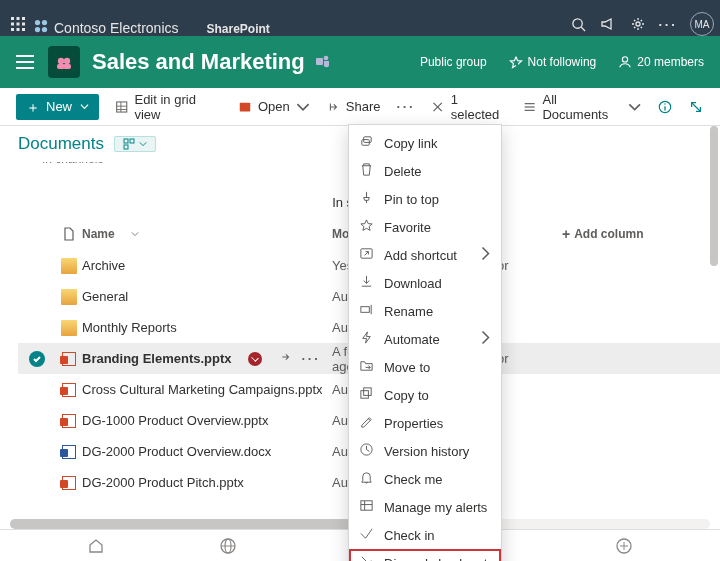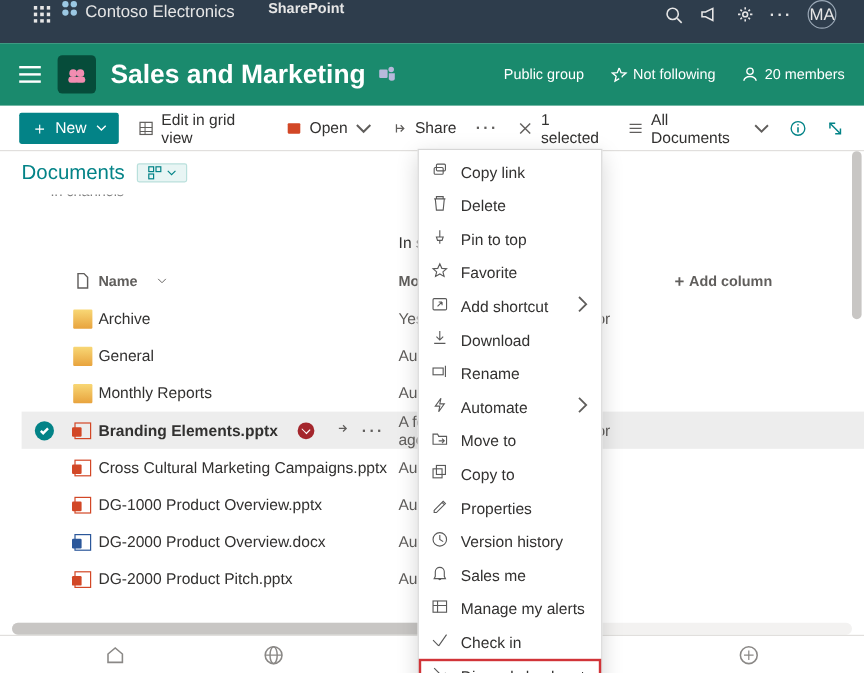--- a/index.html
+++ b/index.html
@@ -1,27 +1,27 @@
 <!DOCTYPE html>
 <html><head>
 <meta charset="utf-8">
 <style>
   * { box-sizing: border-box; margin: 0; padding: 0; font-family: "Segoe UI", Arial, sans-serif; }
   body { width: 720px; height: 561px; overflow: hidden; background: #fff; position: relative; font-size: 13px; color: #323130; }
   
-  .suitebar { height: 36px; background: #2e3d4c; display: flex; align-items: flex-start; padding: 0 23px; color: #e6e6e6; }
+  .suitebar { height: 36px; background: #2e3d4c; display: flex; align-items: flex-end; padding: 0 6px; color: #e6e6e6; }
   .waffle { width: 24px; height: 24px; display: flex; align-items: center; justify-content: center; cursor: pointer; }
   .waffle svg { fill: #e6e6e6; }
   .brand { display: flex; align-items: center; gap: 6px; margin-left: 4px; font-size: 14px; }
   .brand-icon svg { fill: #9bc8e3; }
   .suite-app { margin-left: 28px; font-size: 12px; font-weight: 600; }
   .suite-right { margin-left: auto; display: flex; align-items: center; gap: 14px; }
   .sicon { width: 16px; height: 16px; cursor: pointer; display:flex; align-items:center; justify-content:center; }
   .sicon svg { stroke: #e6e6e6; fill: none; }
-  .avatar { width: 24px; height: 24px; border: 1px solid #9aa8b6; border-radius: 50%; font-size: 14px; display: flex; align-items: center; justify-content: center; color: #e6e6e6; }
+  .avatar { width: 24px; height: 24px; border: 1px solid #9aa8b6; border-radius: 50%; font-size: 10px; display: flex; align-items: center; justify-content: center; color: #e6e6e6; }
   
   .sitehdr { height: 52px; background: #1a8a6d; display: flex; align-items: center; padding: 0 16px; color: #fff; }
   .hamburger { width: 18px; height: 14px; display:flex; flex-direction:column; justify-content:space-between; cursor:pointer; margin-right:14px;}
   .hamburger span{height:2px;background:#fff;}
   .sitelogo { width: 32px; height: 32px; border-radius: 4px; background: #064c3a; display:flex;align-items:center;justify-content:center; margin-right:12px;}
   .sitelogo svg{fill:#f28db1;}
   .sitename { font-size: 22px; font-weight: 600; }
   .teamsicon{margin-left:10px;opacity:.9;}
   .hdr-right{margin-left:auto;display:flex;align-items:center;gap:22px;font-size:12px;}
   .hdr-right .itm{display:flex;align-items:center;gap:5px;cursor:pointer;}
@@ -507,21 +507,21 @@
       <span><svg viewBox="0 0 16 16">
           <circle cx="8" cy="8" r="6"></circle>
           <path d="M8 4v4l3 2"></path>
         </svg></span>
       <span>Version history</span>
     </div>
     <div class="mi">
       <span><svg viewBox="0 0 16 16">
           <path d="M4 11V7a4 4 0 0 1 8 0v4l1 2H3zM7 13a1 1 0 0 0 2 0"></path>
         </svg></span>
-      <span>Sales me</span>
+      <span>Check me</span>
     </div>
     <div class="mi">
       <span><svg viewBox="0 0 16 16">
           <rect x="2" y="3" width="12" height="10"></rect>
           <line x1="2" y1="7" x2="14" y2="7"></line>
           <line x1="6" y1="3" x2="6" y2="13"></line>
         </svg></span>
       <span>Manage my alerts</span>
     </div>
     <div class="mi">

